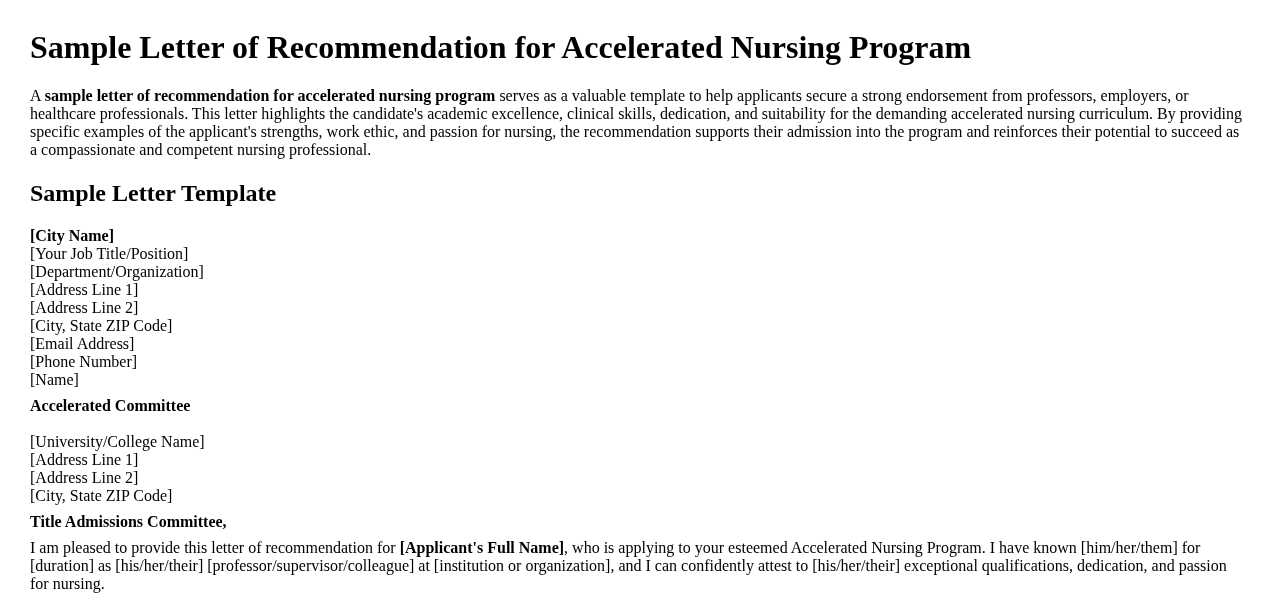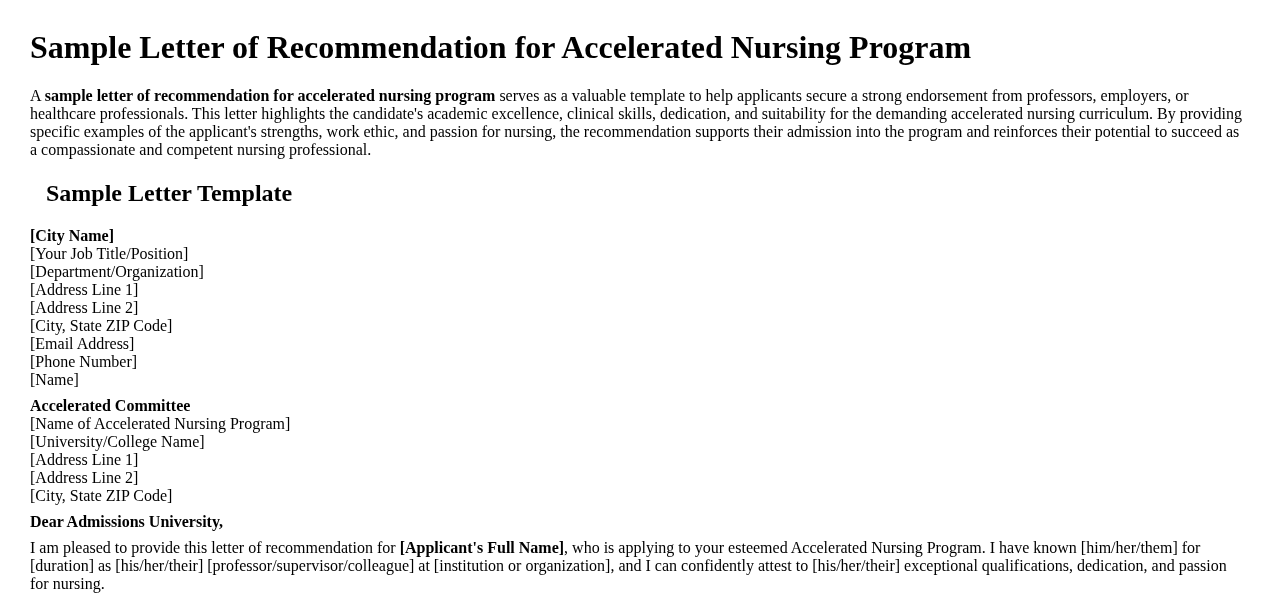--- a/index.html
+++ b/index.html
@@ -21,21 +21,21 @@
   h1 {
     font-size: 32px;
     line-height: 37px;
     font-weight: bold;
     margin: 21px 0;
   }
   h2 {
     font-size: 24px;
     line-height: 28px;
     font-weight: bold;
-    margin: 20px 16px;
+    margin: 20px 0;
   }
   p {
     margin: 8px 0;
   }
   strong {
     font-weight: bold;
   }
   .salutation {
     font-weight: bold;
   }
@@ -44,17 +44,17 @@
 <body>
 
 <h1>Sample Letter of Recommendation for Accelerated Nursing Program</h1>
 
 <p><span>A </span><strong>sample letter of recommendation for accelerated nursing program</strong><span> serves as a valuable template to help applicants secure a strong endorsement from professors, employers, or healthcare professionals. This letter highlights the candidate's academic excellence, clinical skills, dedication, and suitability for the demanding accelerated nursing curriculum. By providing specific examples of the applicant's strengths, work ethic, and passion for nursing, the recommendation supports their admission into the program and reinforces their potential to succeed as a compassionate and competent nursing professional.</span></p>
 
 <h2>Sample Letter Template</h2>
 
 <p><strong>[City Name]</strong><br><span>[Your Job Title/Position]</span><br><span>[Department/Organization]</span><br><span>[Address Line 1]</span><br><span>[Address Line 2]</span><br><span>[City, State ZIP Code]</span><br><span>[Email Address]</span><br><span>[Phone Number]</span><br><span>[Name]</span></p>
 
-<p><strong>Accelerated Committee</strong><br><span>[Name of Accelerated Nursing Program]</span><br><span>[University/College Name]</span><br><span>[Address Line 1]</span><br><span>[Address Line 2]</span><br><span>[City, State ZIP Code]</span></p>
+<p><strong>Accelerated Committee</strong><br><br><span>[University/College Name]</span><br><span>[Address Line 1]</span><br><span>[Address Line 2]</span><br><span>[City, State ZIP Code]</span></p>
 
-<p class="salutation">Dear Admissions University,</p>
+<p class="salutation">Title Admissions Committee,</p>
 
 <p><span>I am pleased to provide this letter of recommendation for </span><strong>[Applicant's Full Name]</strong><span>, who is applying to your esteemed Accelerated Nursing Program. I have known [him/her/them] for [duration] as [his/her/their] [professor/supervisor/colleague] at [institution or organization], and I can confidently attest to [his/her/their] exceptional qualifications, dedication, and passion for nursing.</span></p>
 
 </body></html>

